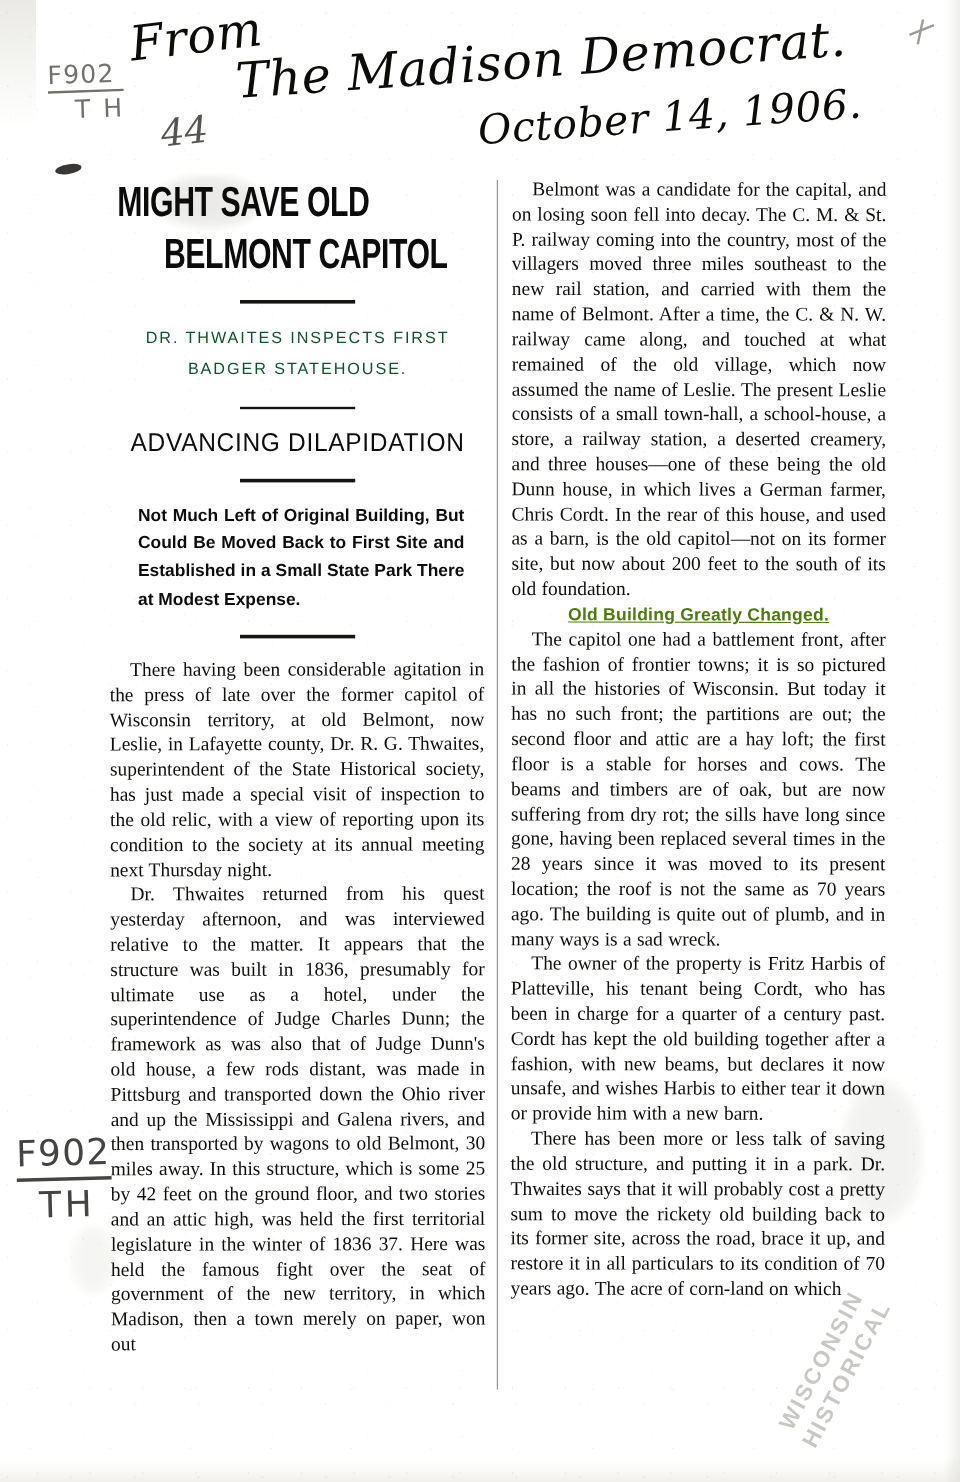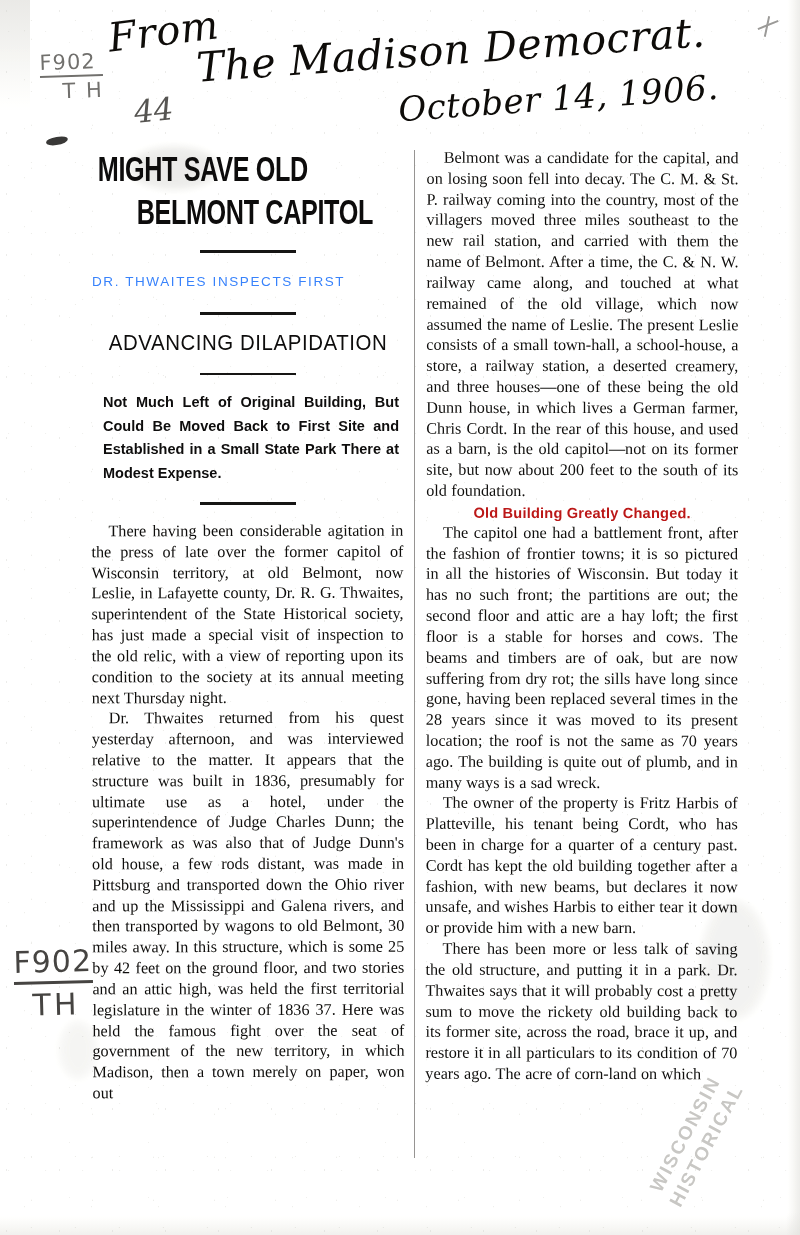--- a/index.html
+++ b/index.html
@@ -194,21 +194,22 @@
     width: 96px;
     height: 2.5px;
     background: #1a1918;
     margin: 17px auto 16px auto;
   }
 
   .subhead {
     font-family: "Liberation Sans", sans-serif;
     font-size: 13.5px;
     letter-spacing: 1.6px;
-    color: #3b82f6;
+    color: #14532d;
+    text-align: center;
     line-height: 1.95;
     margin: 0;
   }
   .subhead .sh-line { display: block; }
 
   .kicker {
     font-family: "Liberation Sans", sans-serif;
     font-size: 21.5px;
     letter-spacing: .6px;
     color: #121111;
@@ -218,21 +219,21 @@
   }
 
   .deck {
     font-family: "Liberation Sans", sans-serif;
     font-weight: bold;
     font-size: 14.5px;
     line-height: 1.62;
     color: #121111;
     text-align: justify;
     text-align-last: left;
-    margin: 5px;
+    margin: 17px;
     padding-left: 6px;
   }
 
   
   .body-text p {
     font-family: "Liberation Serif", serif;
     font-size: 16.2px;
     line-height: 1.285;
     color: #131211;
     text-align: justify;
@@ -240,24 +241,25 @@
     margin: 0;
     text-indent: 17px;
     word-spacing: .4px;
   }
   .body-text p.no-indent { text-indent: 0; }
 
   .sub-sub {
     font-family: "Liberation Sans", sans-serif;
     font-weight: bold;
     font-size: 14.6px;
-    color: #b91c1c;
+    color: #4d7c0f;
     text-align: center;
     margin: 3px 0 2px 0;
     letter-spacing: .2px;
+    text-decoration: underline;
   }
 
   
   .col-left .body-text { transform: rotate(-.12deg); }
   .col-right .body-text { transform: rotate(.08deg); }
 
   
   .watermark {
     position: absolute;
     right: 36px;
@@ -339,20 +341,21 @@
 
         <div class="headline">
           <span class="hl-1">MIGHT SAVE OLD</span>
           <span class="hl-2">BELMONT CAPITOL</span>
         </div>
 
         <div class="rule-short"></div>
 
         <div class="subhead">
           <span class="sh-line">DR. THWAITES  INSPECTS FIRST</span>
+          <span class="sh-line">BADGER  STATEHOUSE.</span>
         </div>
 
         <div class="rule-short"></div>
 
         <div class="kicker">ADVANCING  DILAPIDATION</div>
 
         <div class="rule-short"></div>
 
         <div class="deck">Not Much Left of Original Building, But Could Be Moved Back to First Site and Established in a Small State Park There at Modest Expense.</div>
 

